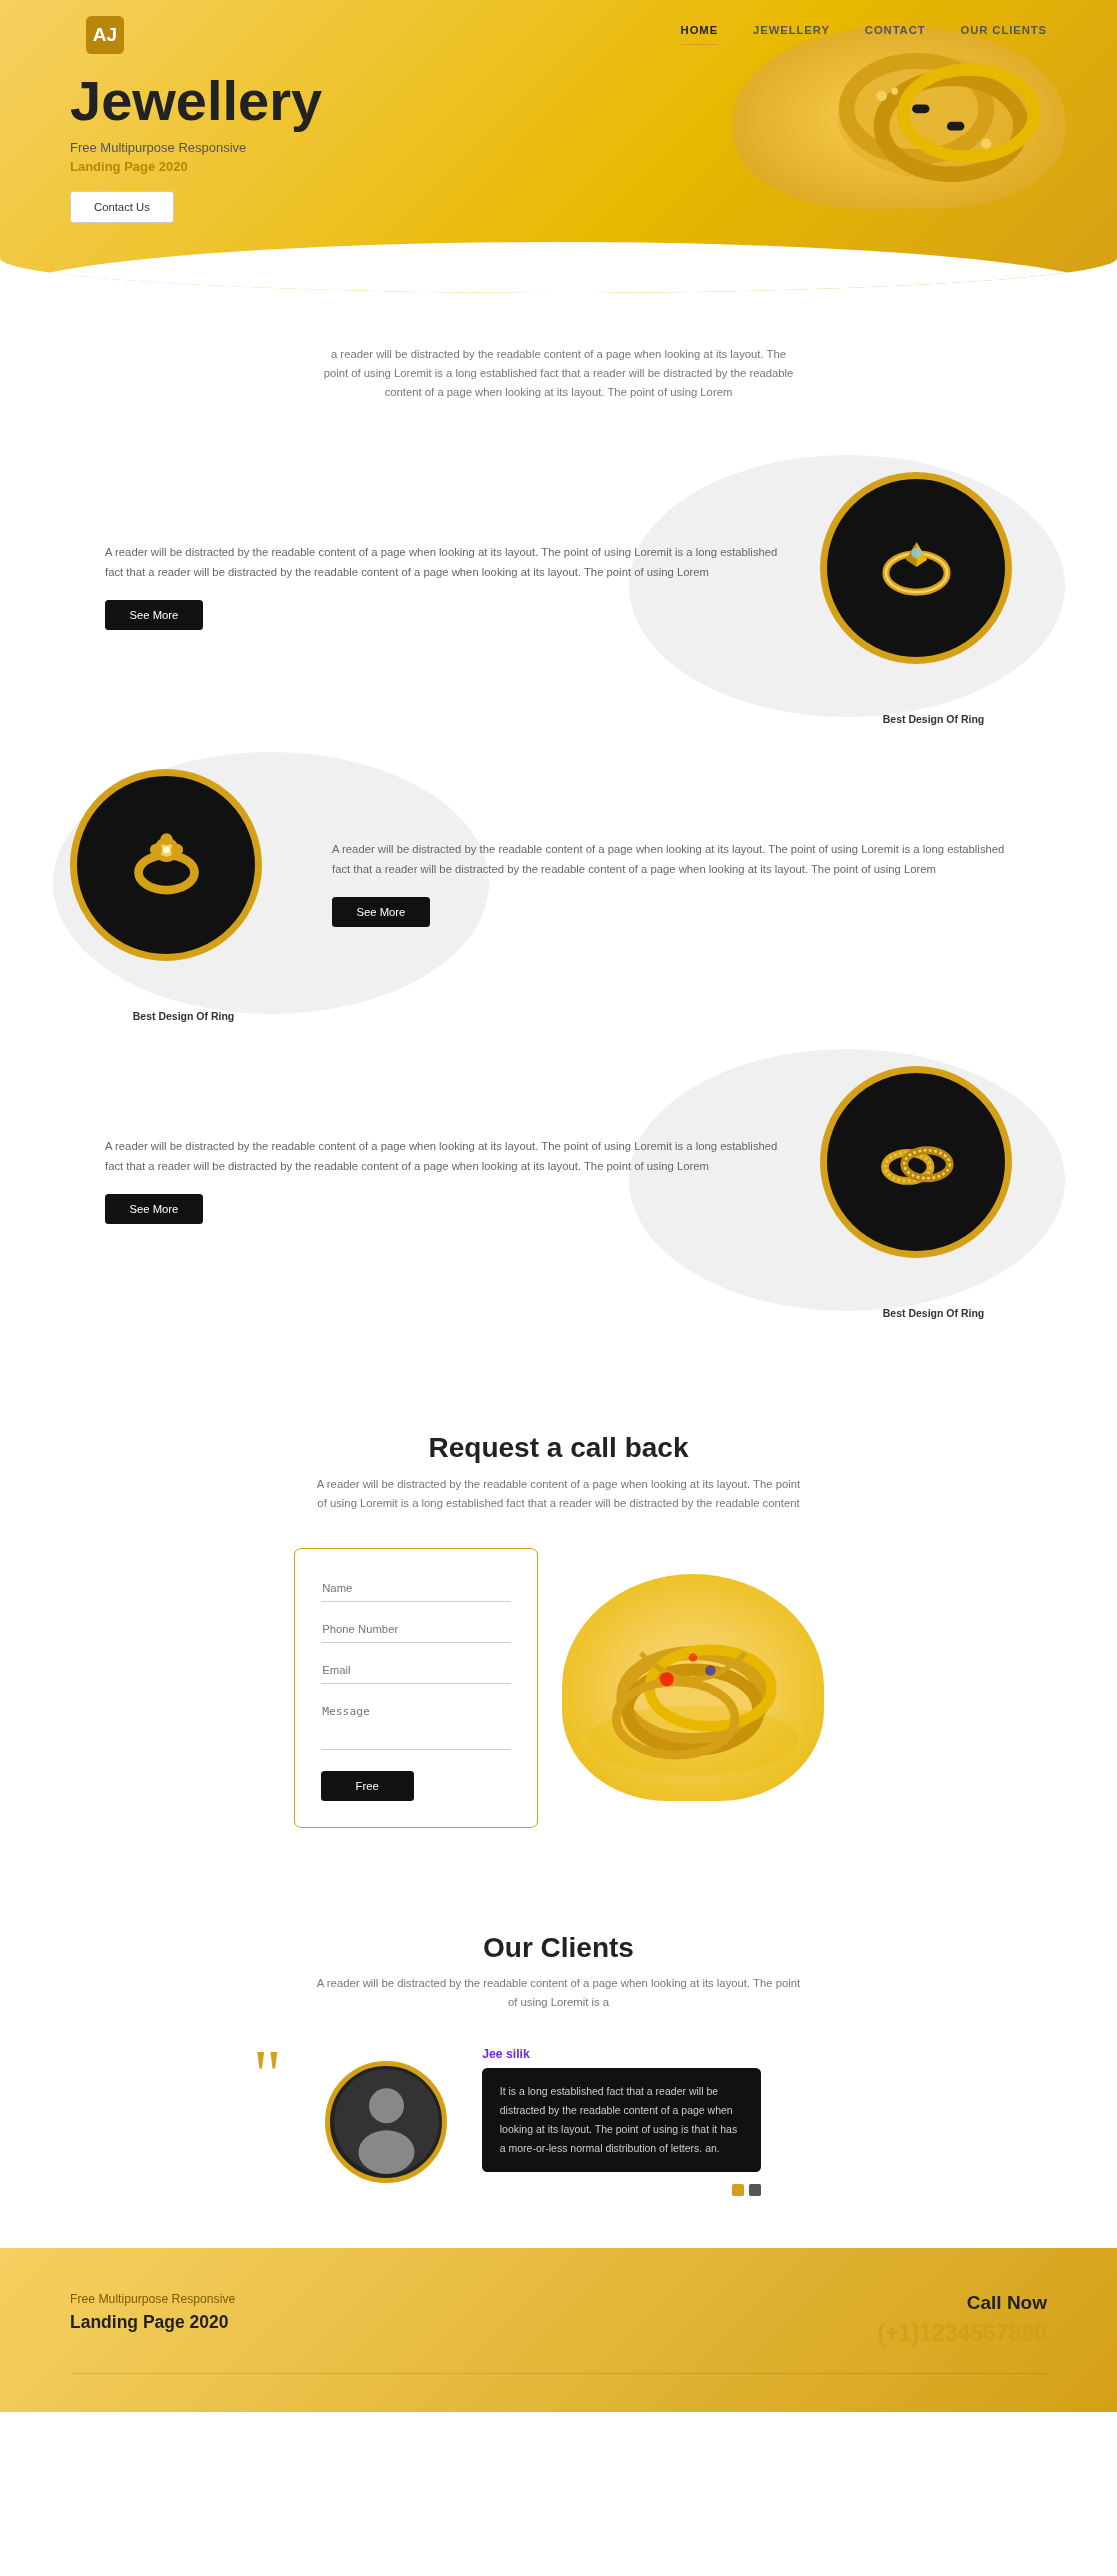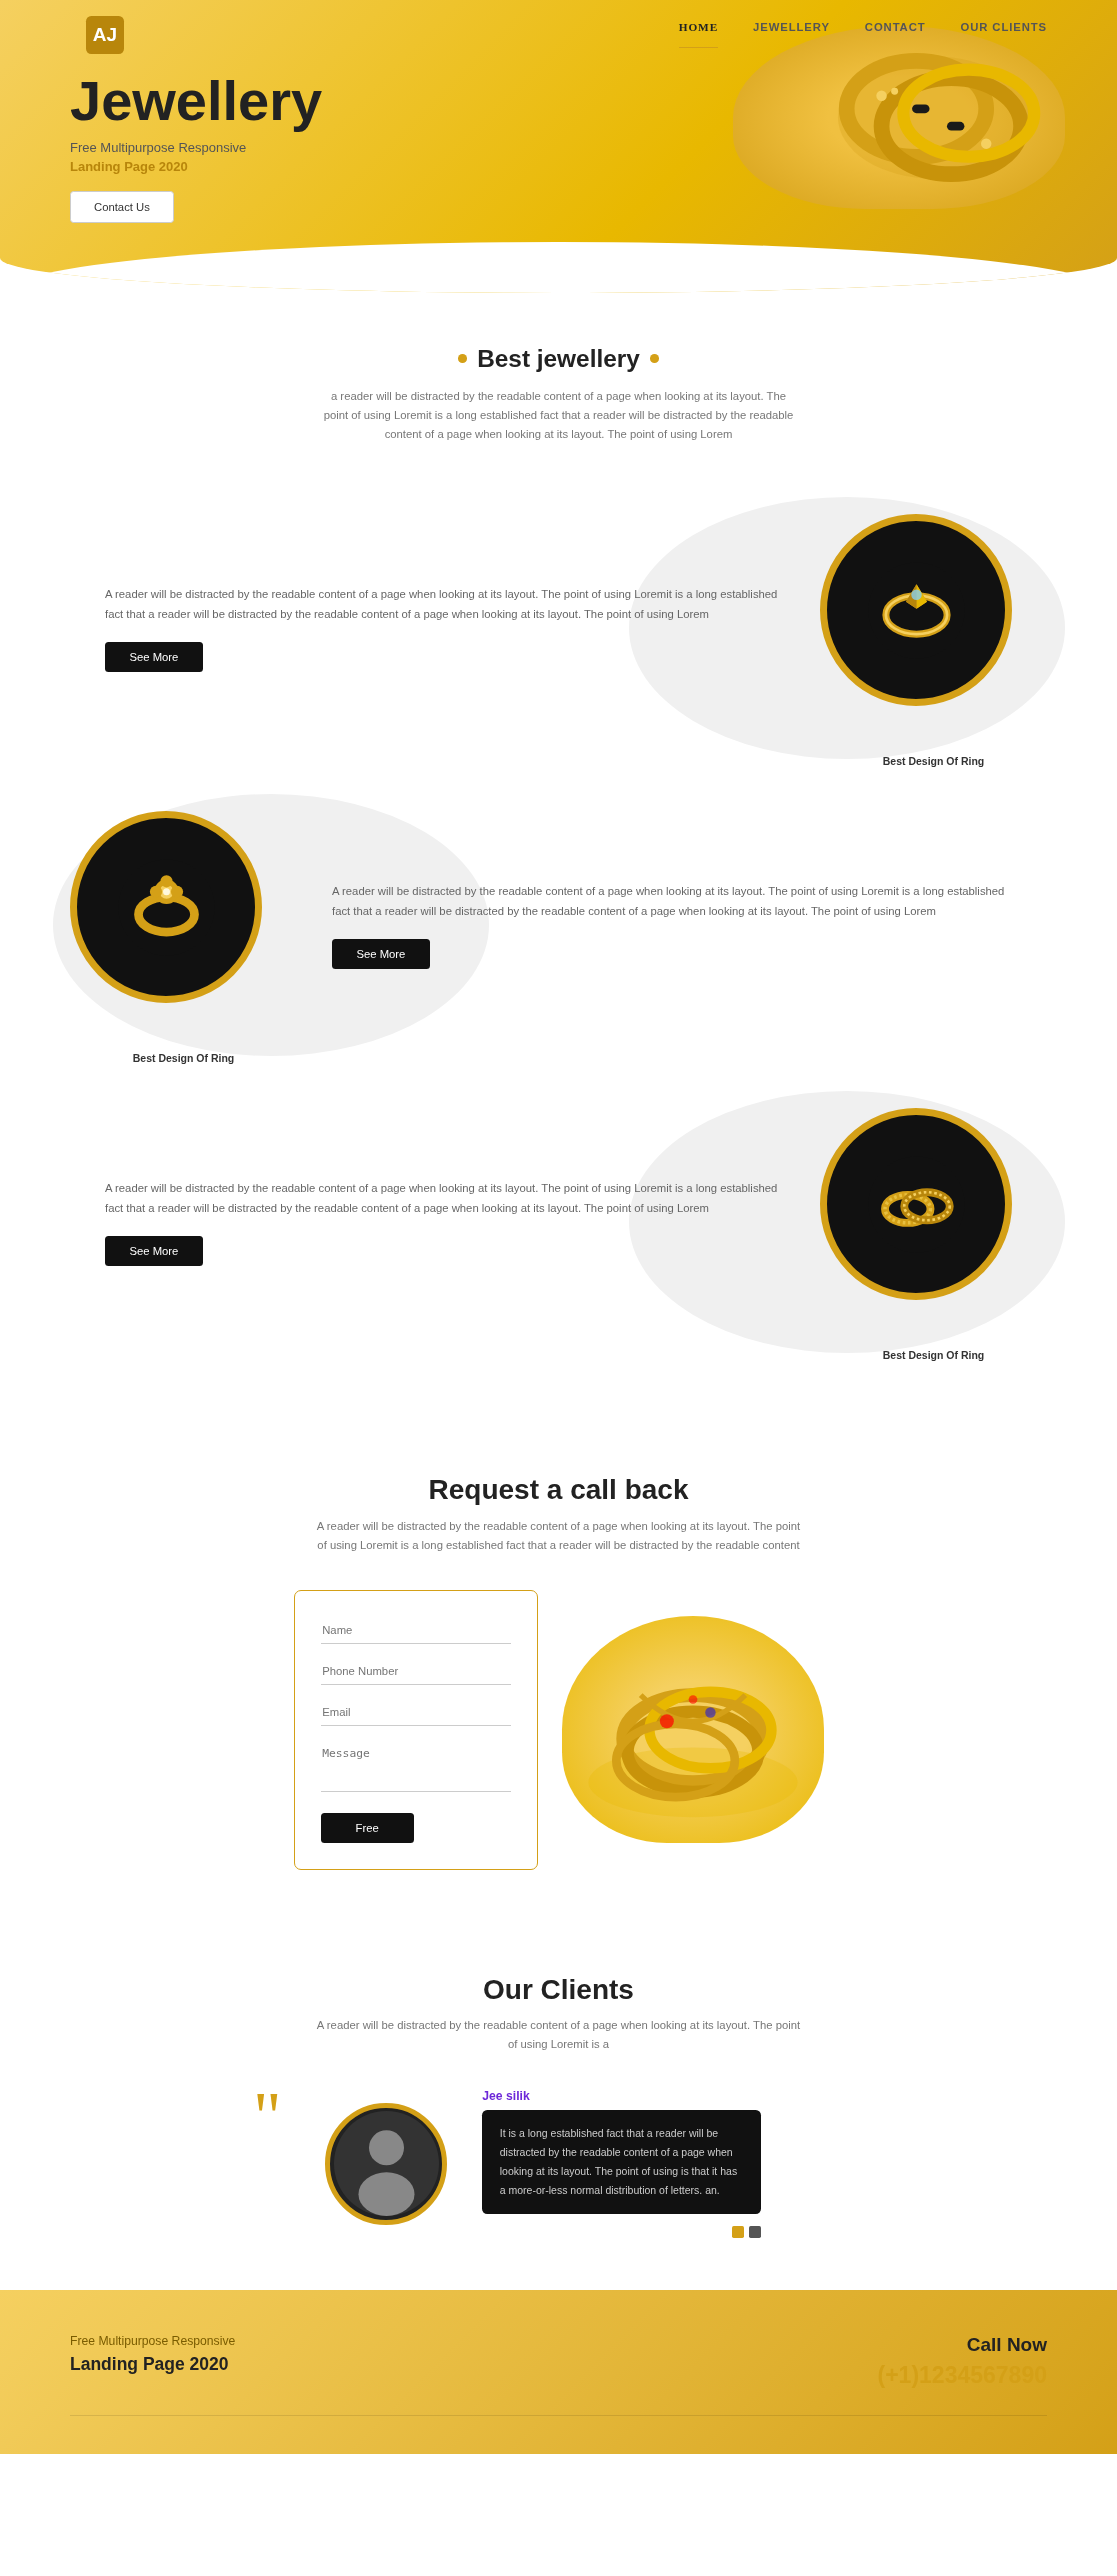--- a/index.html
+++ b/index.html
@@ -26,21 +26,21 @@
     }
     .nav-links { display: flex; gap: 35px; }
     .nav-links a {
       text-decoration: none;
       color: #555;
       font-size: 11.3px;
       font-weight: 600;
       letter-spacing: 0.9px;
       text-transform: uppercase;
     }
-    .nav-links a.active { color: #222; border-bottom: 1.7px solid #d4a017; padding-bottom: 14px; font-family: Liberation Serif, serif; }
+    .nav-links a.active { color: #222; border-bottom: 1.7px solid #d4a017; padding-bottom: 8px; }
 
     
     .hero {
       background: linear-gradient(135deg, #f5d060 0%, #e8b800 60%, #d4a017 100%);
       min-height: 227px;
       position: relative;
       padding: 70px 70px 70px 70px;
       display: flex;
       align-items: center;
       overflow: hidden;
@@ -360,25 +360,20 @@
         <circle cx="280" cy="130" r="6" fill="#f5d060"></circle>
         <rect x="195" y="85" width="20" height="10" rx="5" fill="#1a1a1a"></rect>
         <rect x="235" y="105" width="20" height="10" rx="5" fill="#1a1a1a"></rect>
       </svg>
     </div>
   </div>
   <div class="hero-curve"></div>
 </section>
 
 <section class="best-jewellery">
-  <div class="section-title">
-    <span class="dot-gold"></span>
-    <span>Best jewellery</span>
-    <span class="dot-gold"></span>
-  </div>
   <p class="section-desc">a reader will be distracted by the readable content of a page when looking at its layout. The point of using Loremit is a long established fact that a reader will be distracted by the readable content of a page when looking at its layout. The point of using Lorem</p>
 </section>
 
 <section class="features">
 
   <div class="feature-row" style="position:relative; margin-bottom: 70px;">
     <div class="blob-right"></div>
     <div class="feature-text">
       <p>A reader will be distracted by the readable content of a page when looking at its layout. The point of using Loremit is a long established fact that a reader will be distracted by the readable content of a page when looking at its layout. The point of using Lorem</p>
       <button class="see-more-btn">See More</button>

